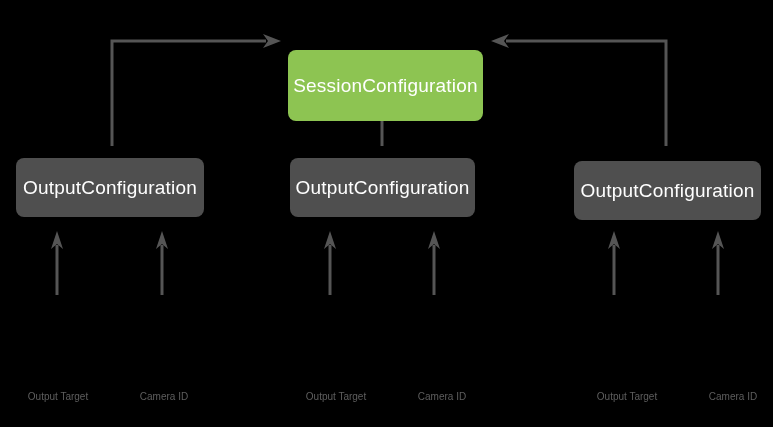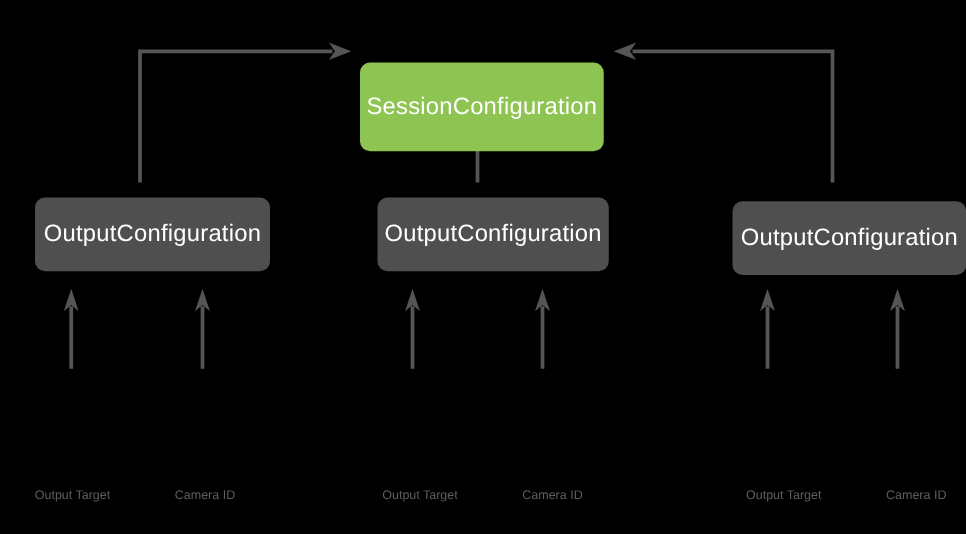--- a/index.html
+++ b/index.html
@@ -46,21 +46,20 @@
   .box.session {
     left: 288px;
     top: 12px;
     width: 195px;
     height: 71px;
     background: var(--session-fill, #8DC452);
     margin-top: 38px;
   }
   .box.output {
     background: var(--output-fill, #4F4F4F);
-    margin-left: 12px;
   }
   .box.output.o1 { left: 16px;  top: 158px; width: 188px; height: 59px; }
   .box.output.o2 { left: 290px; top: 158px; width: 185px; height: 59px; }
   .box.output.o3 { left: 574px; top: 161px; width: 187px; height: 59px; }
   .input-label {
     position: absolute;
     top: 391px;
     transform: translateX(-50%);
     color: var(--input-label-text, #5E5E5E);
     font-size: 10px;

